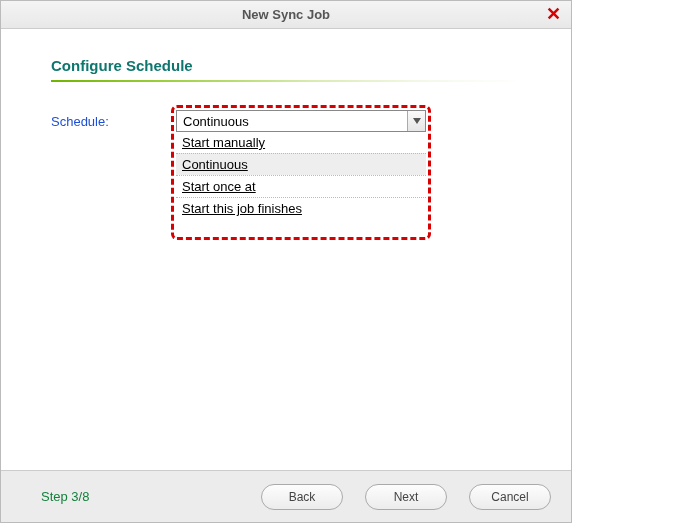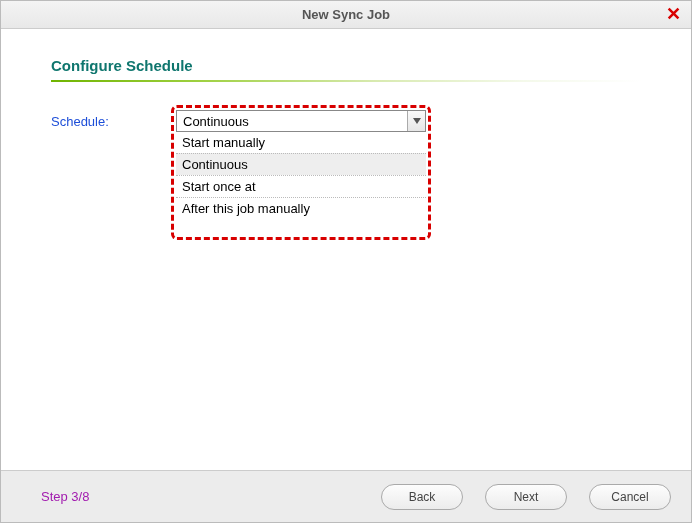--- a/index.html
+++ b/index.html
@@ -4,21 +4,21 @@
 <style>
   * { box-sizing: border-box; margin: 0; padding: 0; }
   body {
     font-family: Arial, Helvetica, sans-serif;
     background: #fff;
     width: 692px;
     height: 523px;
     overflow: hidden;
   }
   .dialog {
-    width: 692px;
+    width: 572px;
     height: 523px;
     border: 1px solid #bbb;
     background: #fff;
     display: flex;
     flex-direction: column;
   }
   .titlebar {
     height: 28px;
     background: linear-gradient(#f4f4f4,#e8e8e8);
     border-bottom: 1px solid #ccc;
@@ -96,20 +96,21 @@
     align-items: center;
     justify-content: center;
   }
   .select-arrow svg { width:8px; height:6px; }
   .dropdown-list {
     position: absolute;
     left: 0;
     top: 22px;
     width: 250px;
     background: #fff;
+    text-decoration: underline;
   }
   .dropdown-item {
     font-size: 13px;
     padding: 3px 6px;
     border-top: 1px dotted #bbb;
     cursor: pointer;
     background:#fff;
   }
   .dropdown-item:first-child { border-top:none; }
   .dropdown-item[data-selected="true"] { background:#eeeeee; }
@@ -126,21 +127,21 @@
   .footer {
     height: 52px;
     border-top: 1px solid #ccc;
     background: #ececec;
     display: flex;
     align-items: center;
     padding: 0 20px 0 40px;
   }
   .footer-step {
     font-size: 13px;
-    color: #a21caf;
+    color: #15803d;
     flex: 1;
   }
   .footer-buttons {
     display: flex;
     gap: 22px;
   }
   .btn {
     min-width: 82px;
     height: 26px;
     border: 1px solid #aaa;
@@ -180,21 +181,21 @@
             <svg viewBox="0 0 8 6">
                 <path d="M0 0 L8 0 L4 6 Z" fill="#555"></path>
               </svg>
           </span>
         </div>
 
         <div class="dropdown-list">
           <div class="dropdown-item">Start manually</div>
           <div class="dropdown-item" data-selected="true">Continuous</div>
           <div class="dropdown-item">Start once at</div>
-          <div class="dropdown-item">After this job manually</div>
+          <div class="dropdown-item">Start this job finishes</div>
         </div>
       </div>
     </div>
   </div>
 
   <div class="footer">
     <div class="footer-step">Step 3/8</div>
     <div class="footer-buttons">
       <div class="btn">Back</div>
       <div class="btn">Next</div>

